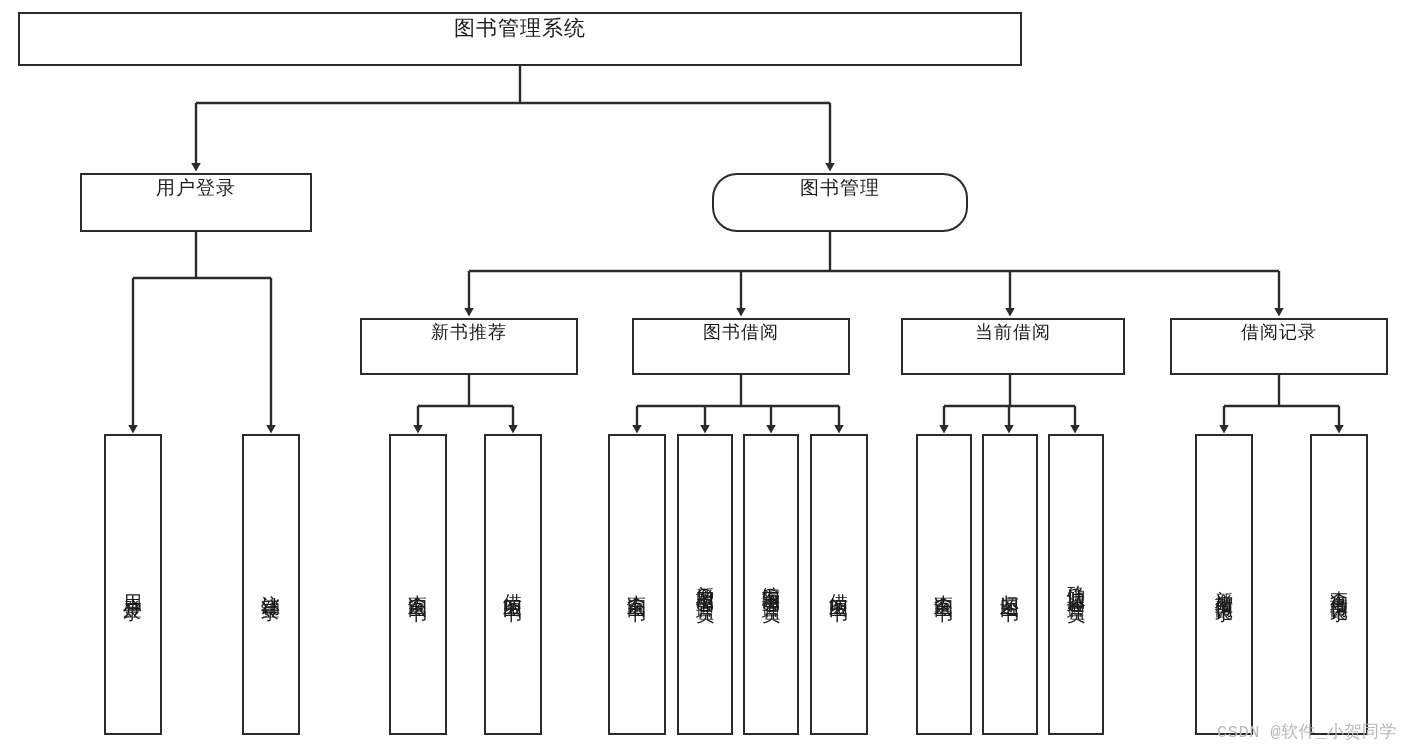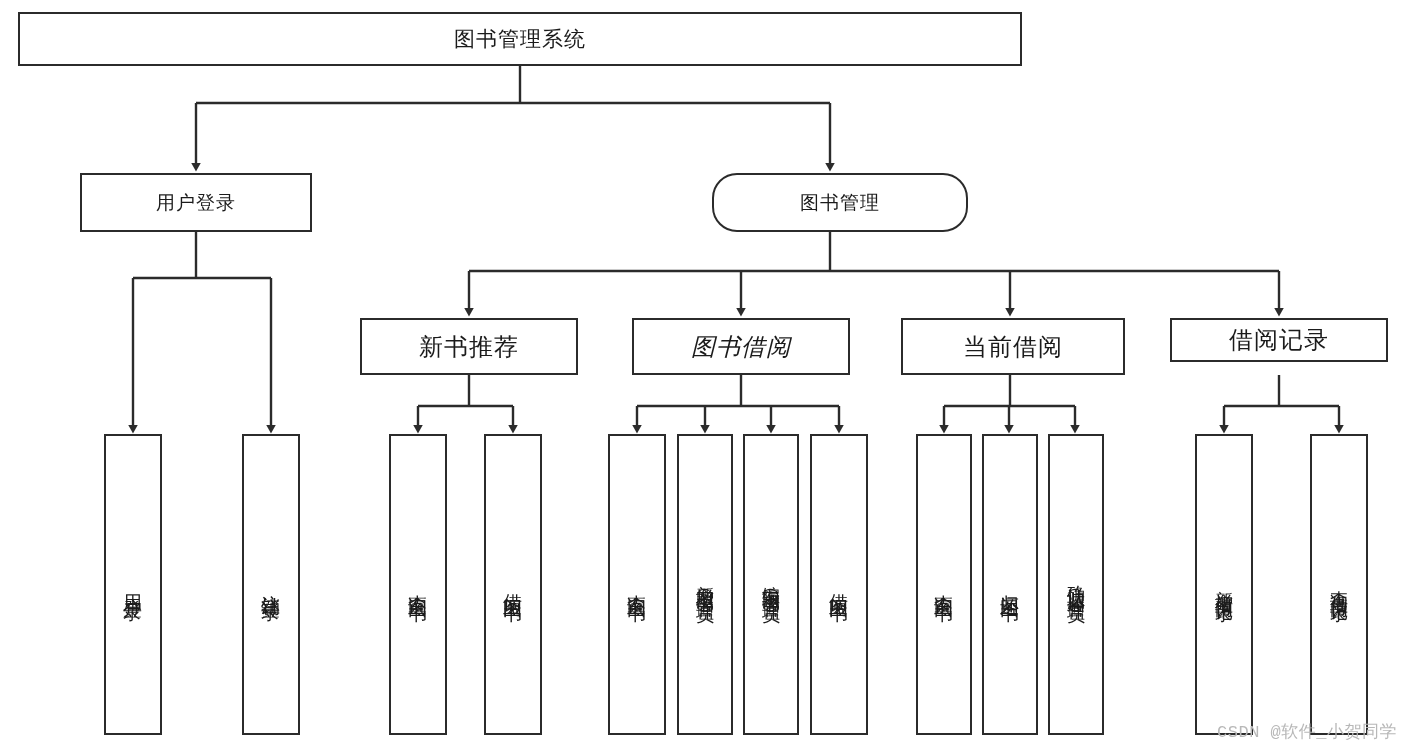--- a/index.html
+++ b/index.html
@@ -25,35 +25,35 @@
     height: 747px;
     pointer-events: none;
   }
   
   .node {
     position: absolute;
     box-sizing: border-box;
     background: #ffffff;
     border: 2px solid #2b2b2b;
     display: flex;
-    align-items: center;
+    align-items: flex-start;
     justify-content: center;
     color: #1b1b1b;
     z-index: 2;
   }
   .node.level-root {
     font-size: 21px;
     letter-spacing: 1px;
   }
   .node.level-1 {
     font-size: 19px;
     letter-spacing: 1px;
   }
   .node.level-2 {
-    font-size: 24px;
+    font-size: 18px;
     letter-spacing: 1px;
   }
   
   .node.leaf {
     font-size: 19px;
     padding: 6px 0;
     align-items: center;
     justify-content: center;
   }
   .node.leaf .vtext {
@@ -144,29 +144,29 @@
   </div>
 
   <div class="node level-1" style="left:712px; top:173px; width:256px; height:59px;border-radius:25px;">
     <span>图书管理</span>
   </div>
 
   <div class="node level-2" style="left:360px; top:318px; width:218px; height:57px;">
     <span>新书推荐</span>
   </div>
 
-  <div class="node level-2" style="left:632px; top:318px; width:218px; height:57px;font-style:italic;">
+  <div class="node level-2" style="left:632px; top:318px; width:218px; height:57px;">
     <span>图书借阅</span>
   </div>
 
   <div class="node level-2" style="left:901px; top:318px; width:224px; height:57px;">
     <span>当前借阅</span>
   </div>
 
-  <div class="node level-2" style="left:1170px; top:318px; width:218px; height:44px;">
+  <div class="node level-2" style="left:1170px; top:318px; width:218px; height:57px;">
     <span>借阅记录</span>
   </div>
 
   <div class="node leaf" style="left:104px; top:434px; width:58px; height:301px;">
     <span class="vtext">用户登录</span>
   </div>
 
   <div class="node leaf" style="left:242px; top:434px; width:58px; height:301px;">
     <span class="vtext">注销登录</span>
   </div>

